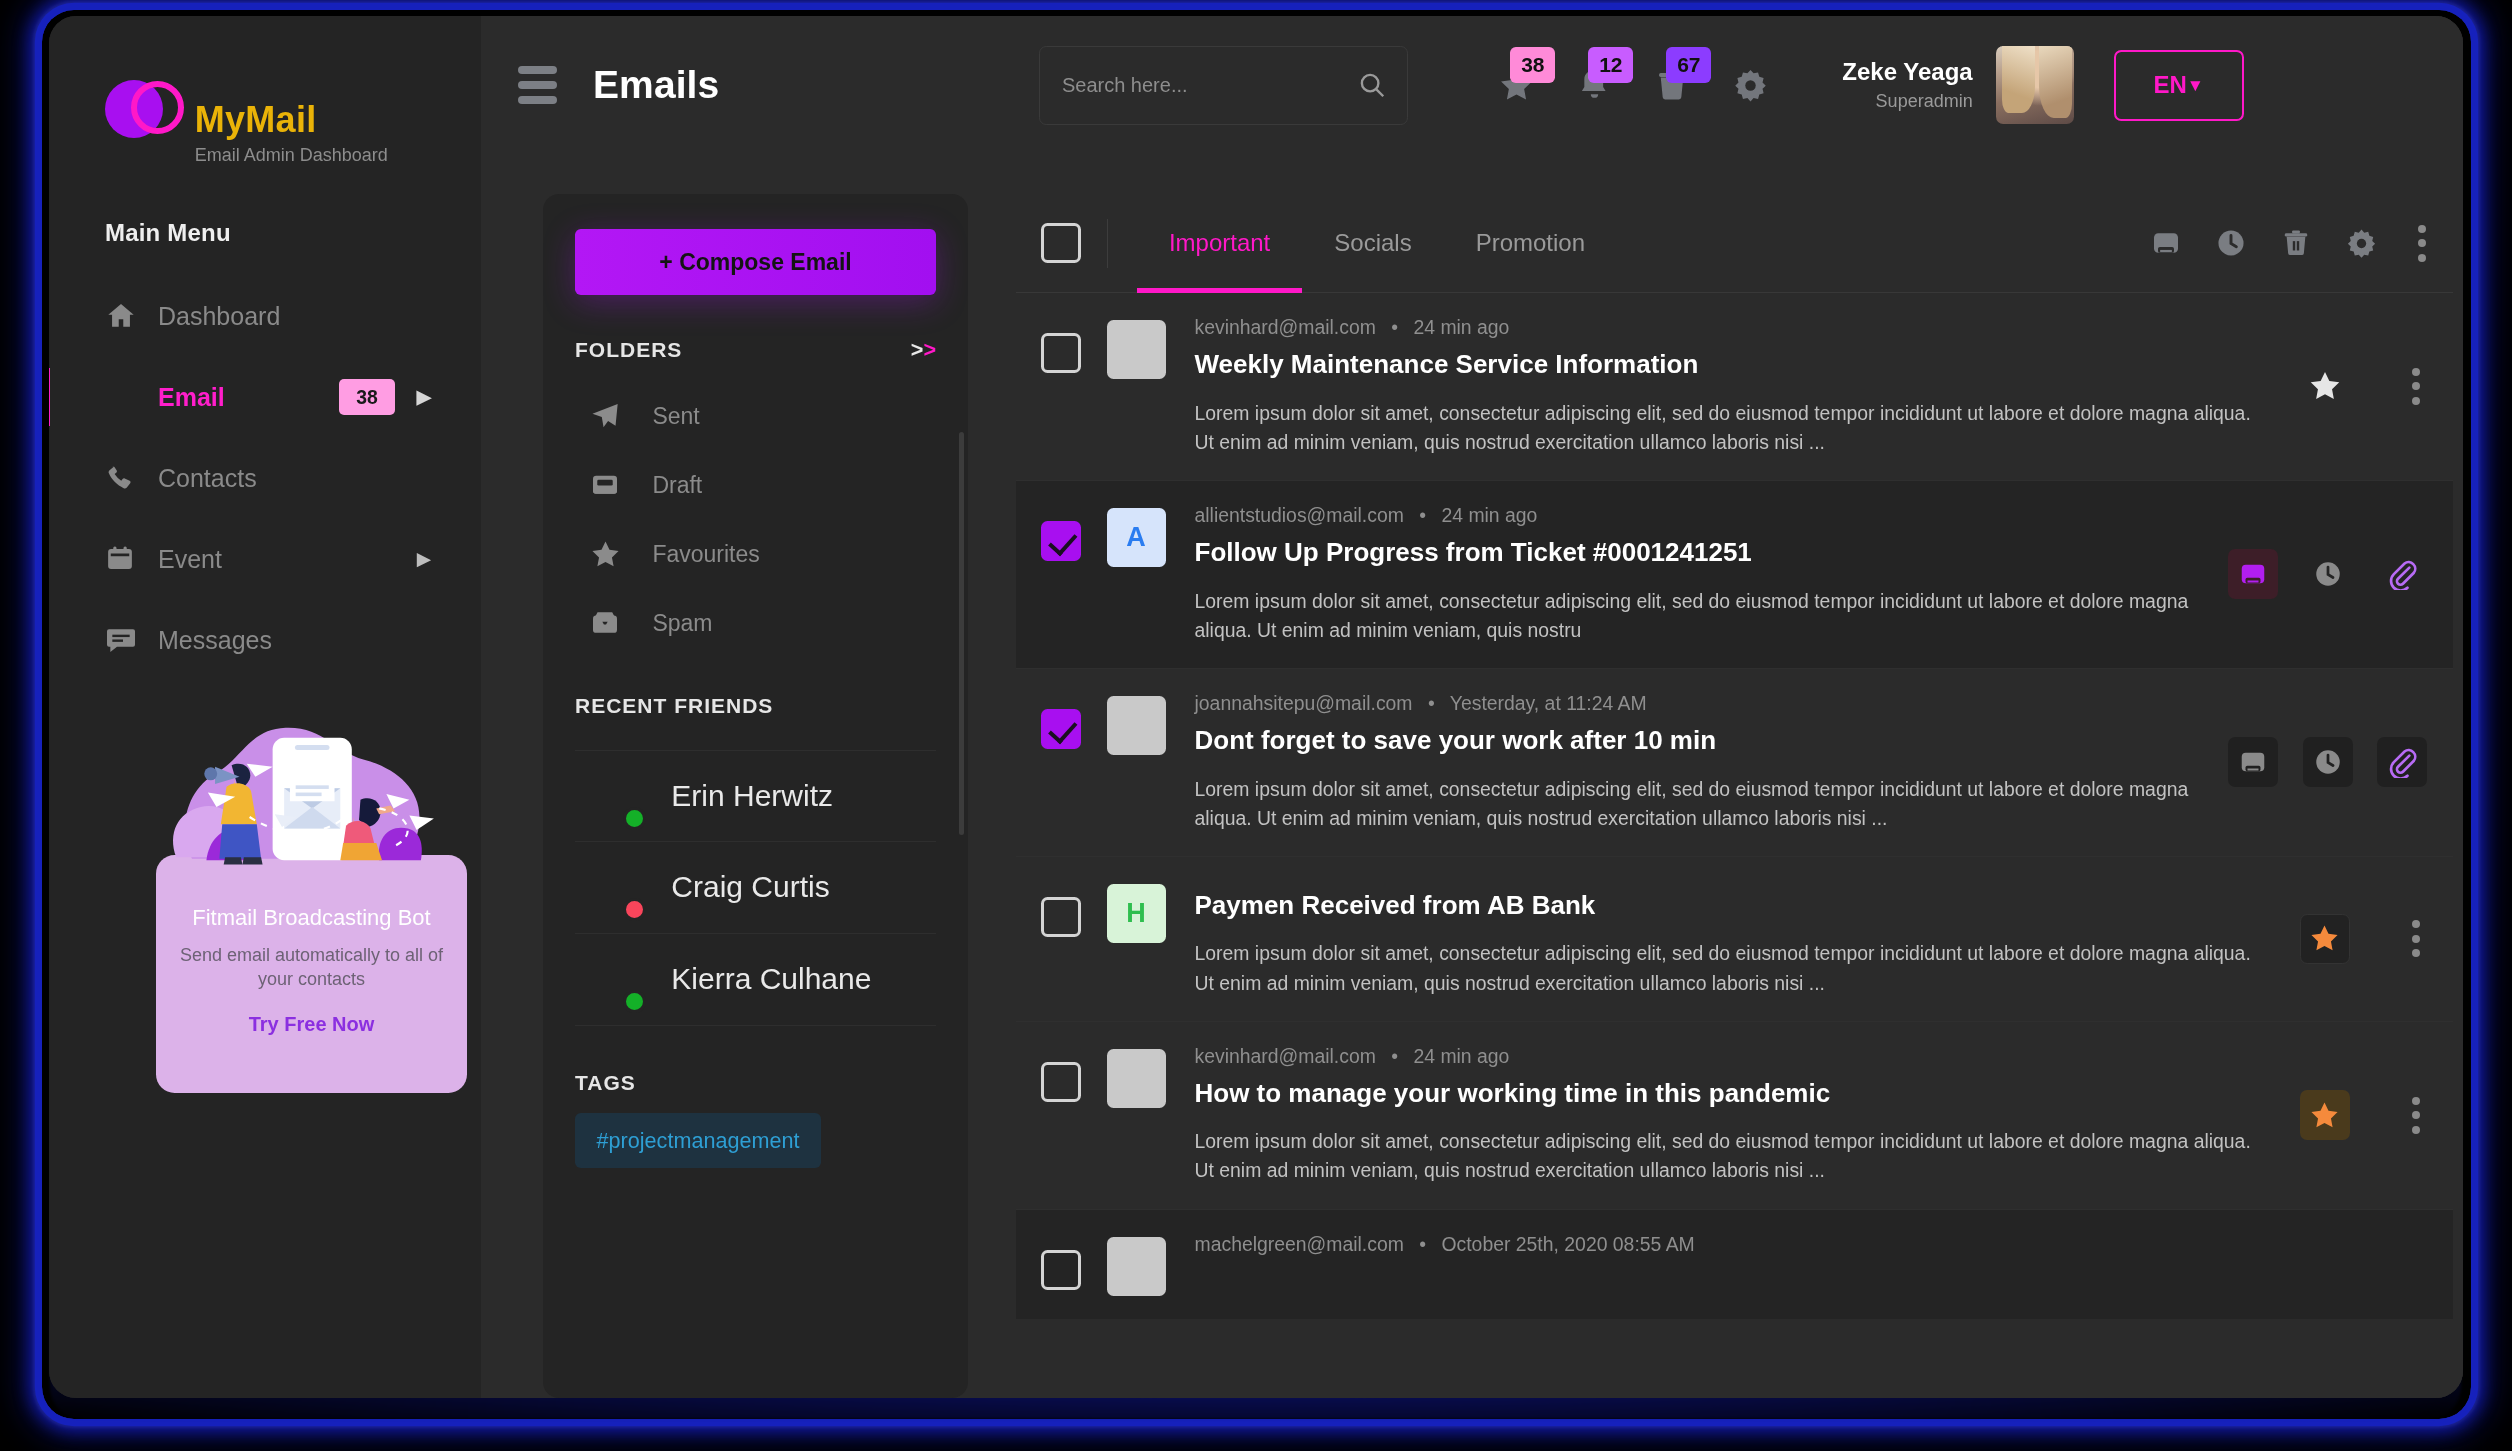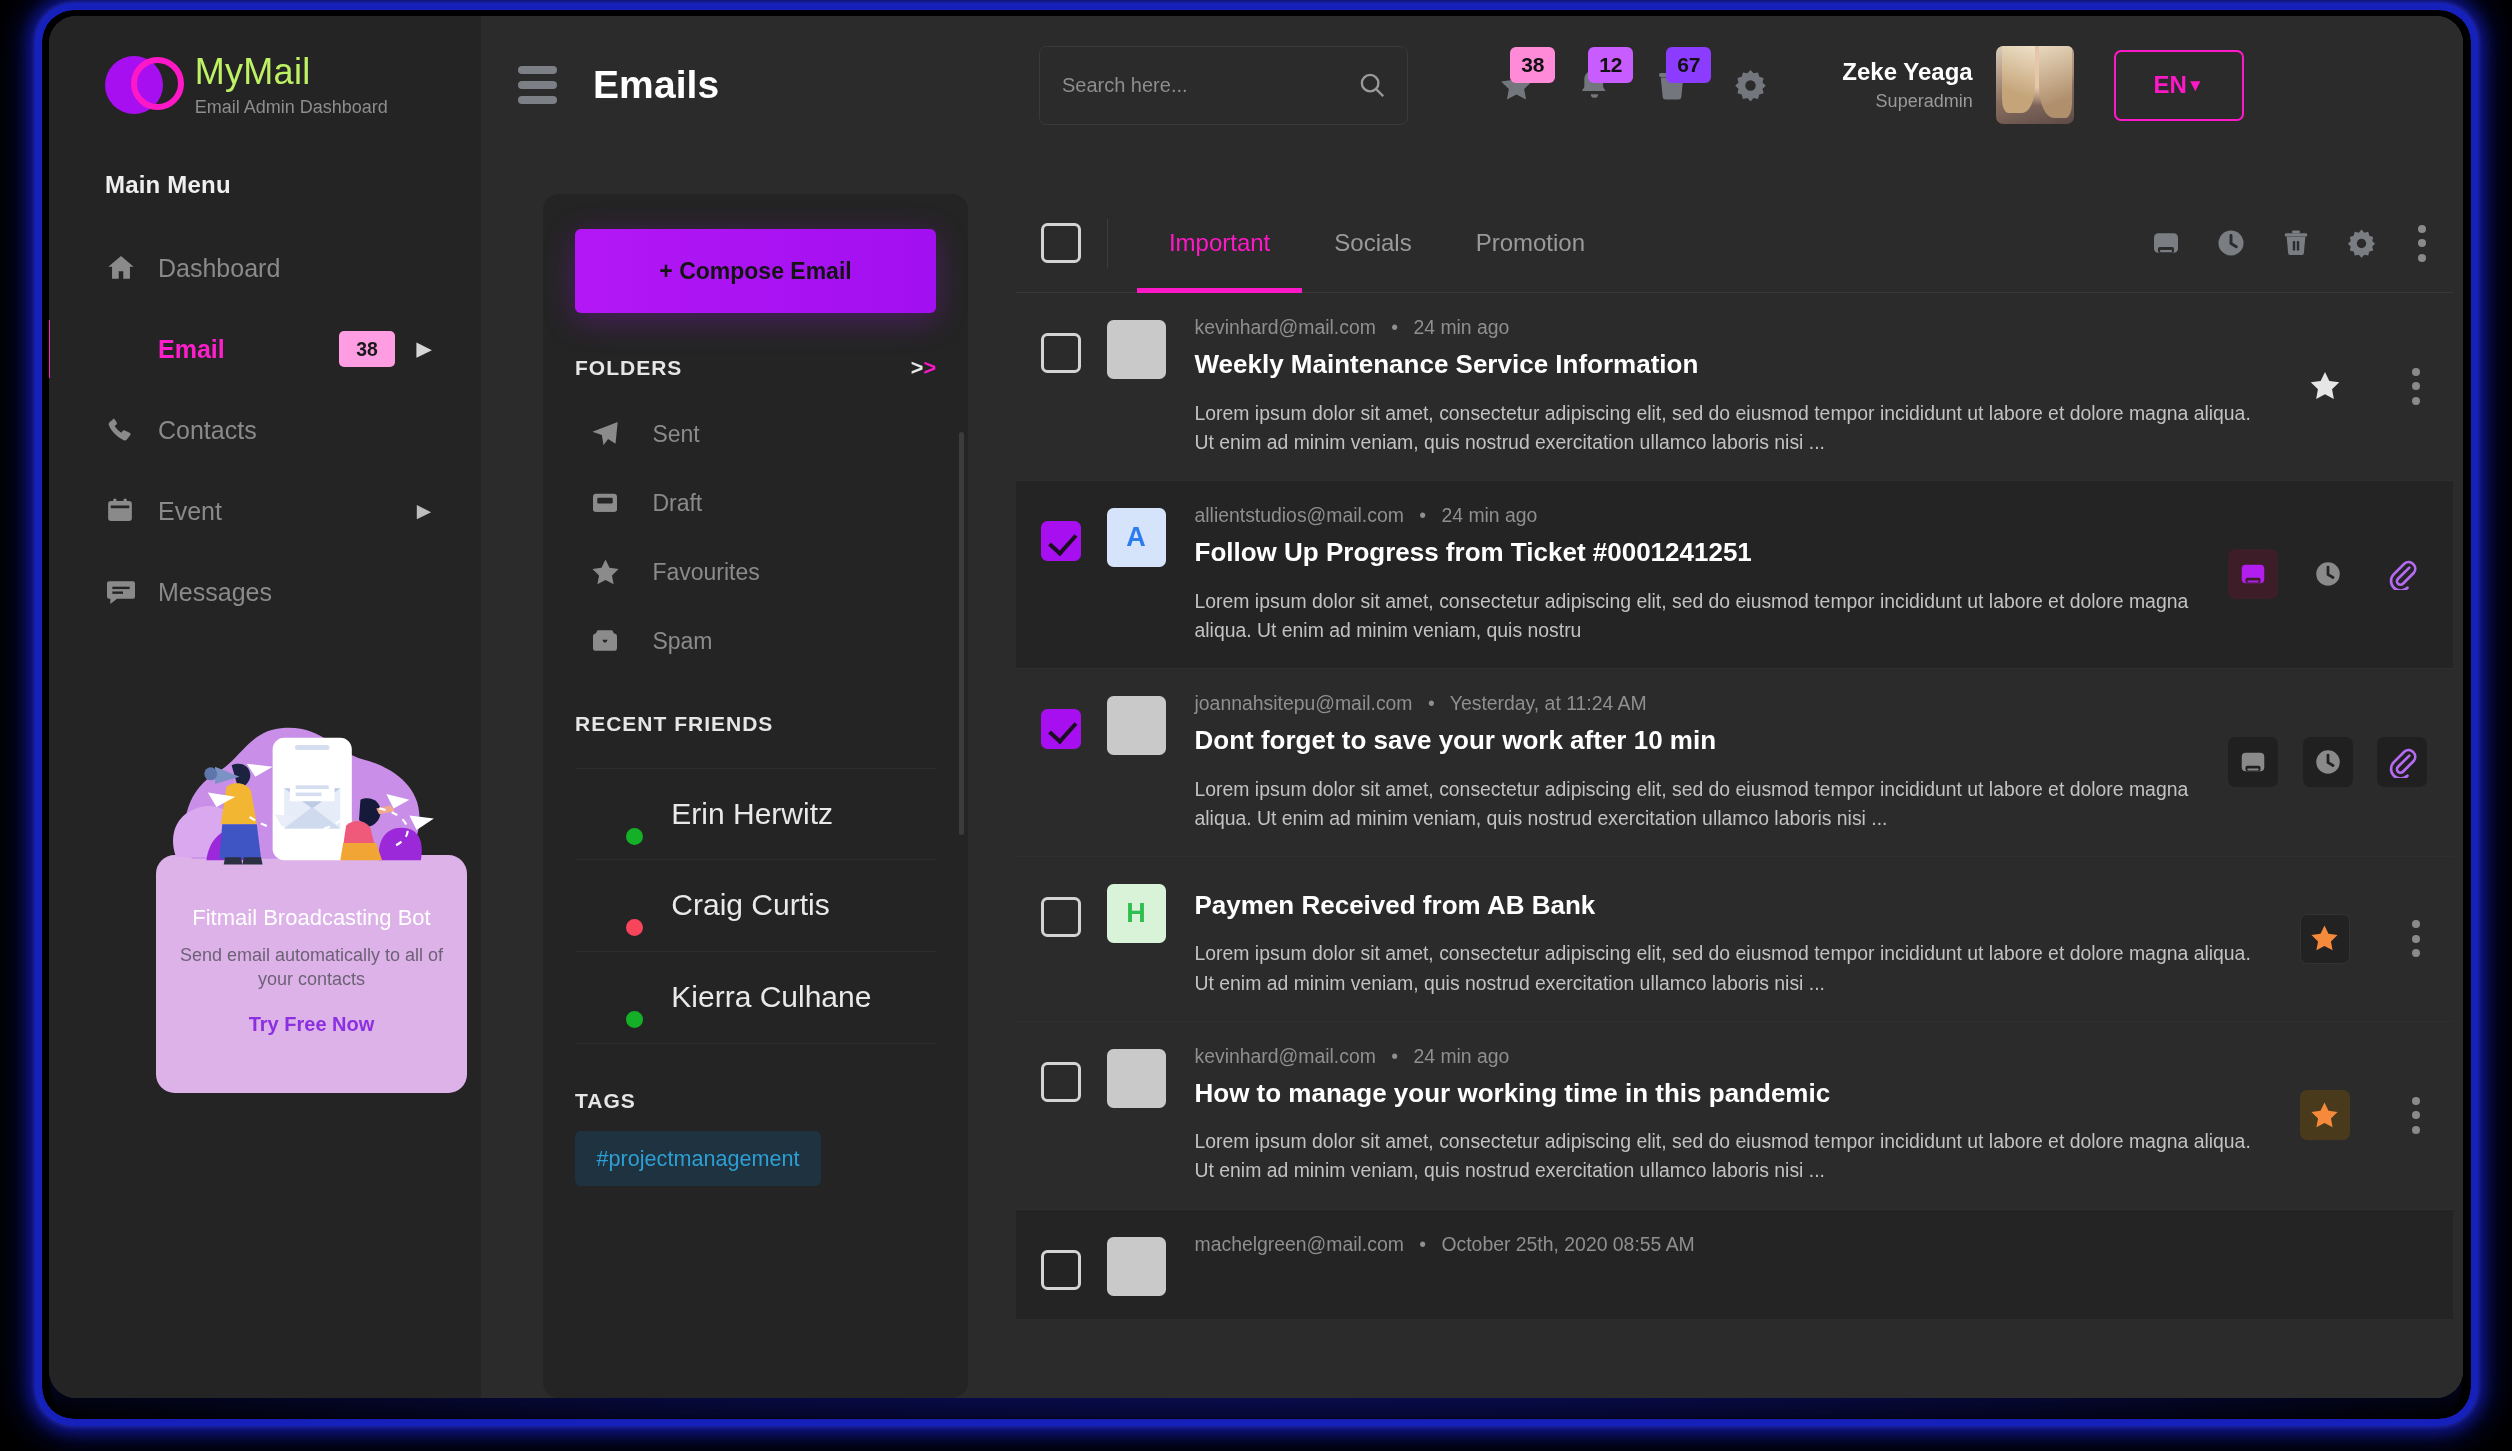--- a/index.html
+++ b/index.html
@@ -40,21 +40,21 @@
   .logo-wrap { position: relative; width: 71px; height: 59px; flex: none; }
   .logo-solid {
     position: absolute; left: 0; top: 0; width: 58px; height: 58px;
     background: #a80ff0; border-radius: 50%;
   }
   .logo-ring {
     position: absolute; left: 26px; top: 1.4px; width: 53px; height: 53px;
     border: 6.5px solid #ff18c8; border-radius: 50%;
   }
   .brand-text { display: flex; flex-direction: column; }
-  .brand-name { color: #bef264; font-size: 36px; font-weight: 400; letter-spacing: 0.3px; line-height: 1.05; }
+  .brand-name { color: #eab308; font-size: 36px; font-weight: 700; letter-spacing: 0.3px; line-height: 1.05; margin-top: 48px; }
   .brand-sub { color: #8d8d8d; font-size: 18px; margin-top: 5.8px; }
 
   .menu-title { color: #efefef; font-size: 24px; font-weight: 700; padding: 53px 0 0 56px; letter-spacing: 0.2px; }
 
   .nav { margin-top: 29px; }
   .nav-item {
     position: relative; display: flex; align-items: center; height: 81px;
     padding-left: 56px; color: #8a8a8a; font-size: 25px; cursor: pointer;
   }
   .nav-item .nav-ico { width: 53px; flex: none; display: flex; align-items: center; color: #8a8a8a; }
@@ -140,21 +140,21 @@
 
   
   .content { flex: 1; display: flex; padding: 40px 0 0 62px; gap: 48px; min-height: 0; }
 
   
   .mailnav {
     width: 425px; flex: none; background: #242424; border-radius: 16px;
     padding: 35px 32px 0 32px; position: relative; overflow: hidden;
   }
   .compose {
-    width: 100%; height: 84px; border: none; border-radius: 5.8px; cursor: pointer;
+    width: 100%; height: 66px; border: none; border-radius: 5.8px; cursor: pointer;
     background: linear-gradient(90deg, #b317f5, #a20ff0);
     color: #141414; font-size: 23px; font-weight: 700; font-family: "Liberation Sans", sans-serif;
     box-shadow: 0 7.2px 32px rgba(170,20,240,0.30);
   }
   .sect-head { display: flex; align-items: center; justify-content: space-between; margin-top: 42px; gap: 32px; }
   .sect-title { color: #e6e6e6; font-size: 21px; font-weight: 700; letter-spacing: 1px; }
   .sect-more { font-size: 21.6px; font-weight: 700; cursor: pointer; }
   .sect-more .g1 { color: #e8e8e8; }
   .sect-more .g2 { color: #ff18c8; }
 

